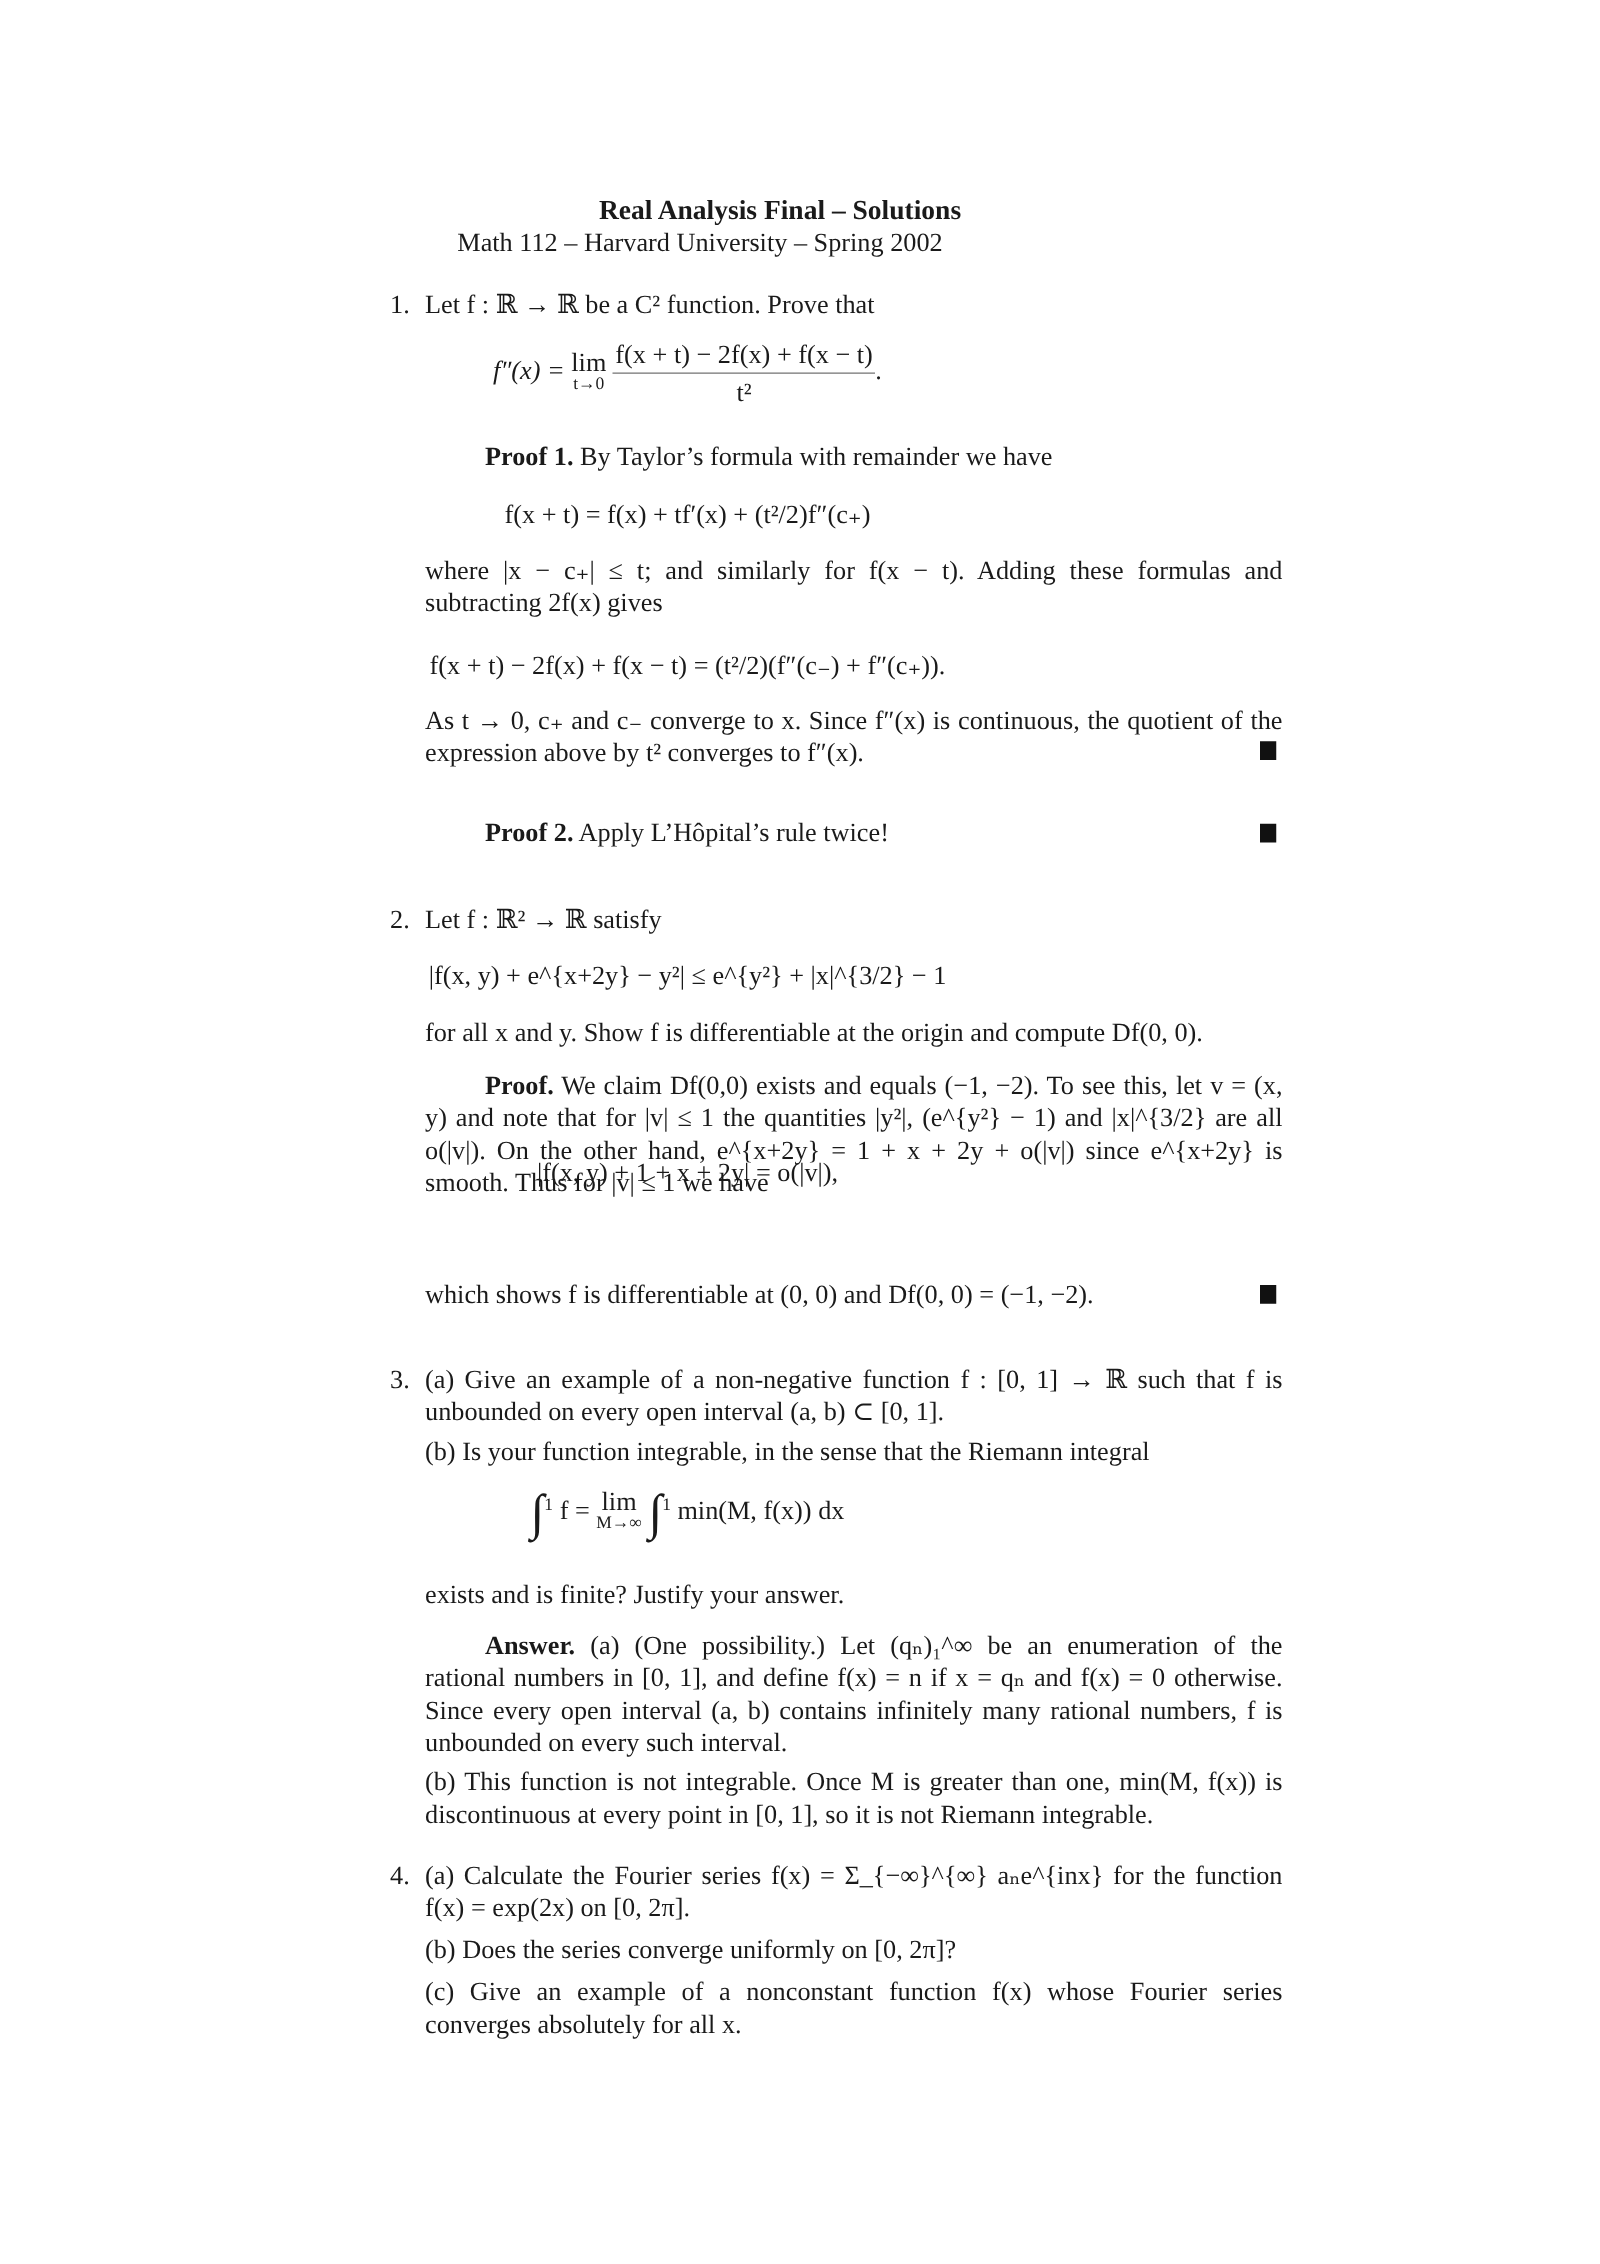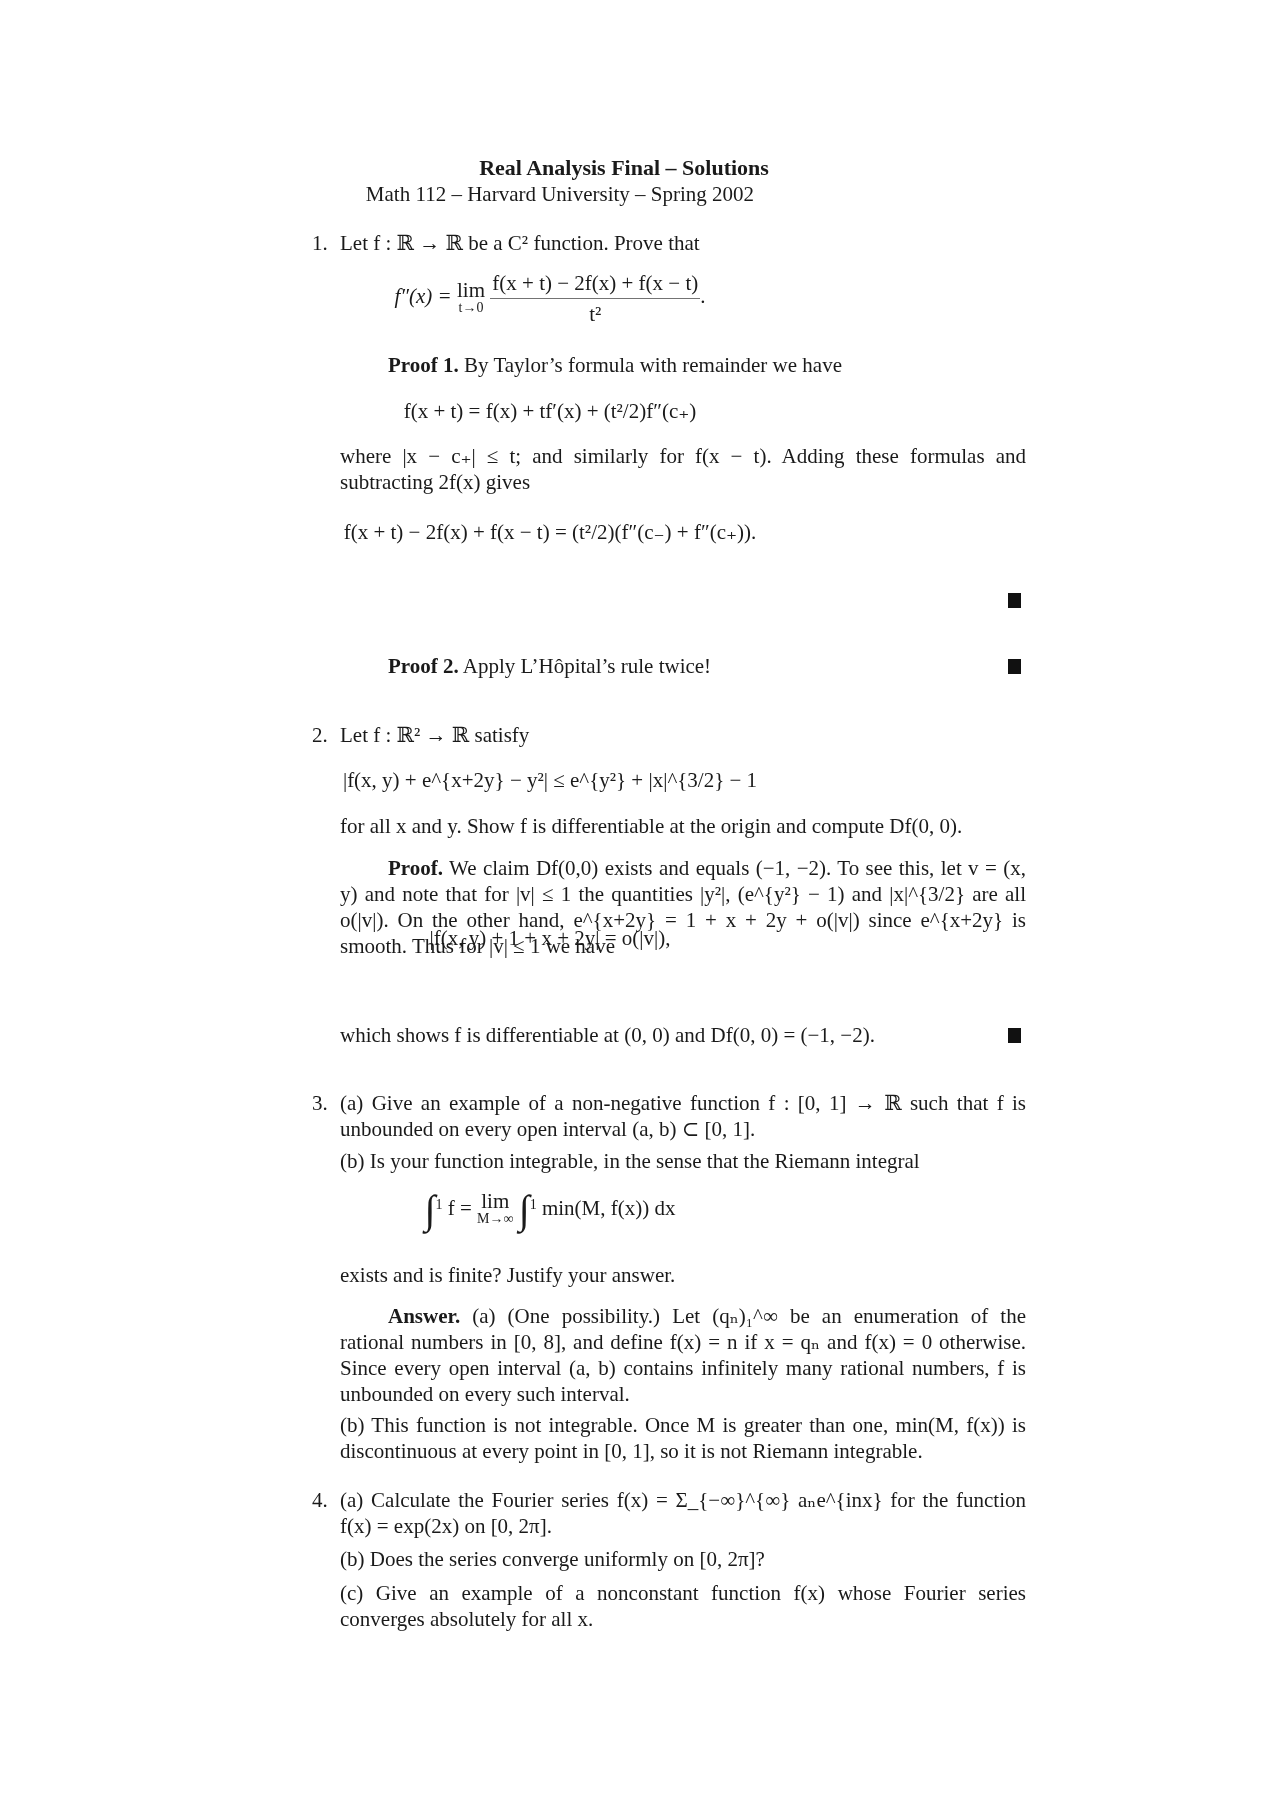--- a/index.html
+++ b/index.html
@@ -37,20 +37,21 @@
   <div class="disp" style="top:270px">
     <span style="font-style:italic">f″(x) = </span>
     <span class="lim"><span>lim</span><span class="sub">t→0</span></span>
     <span class="frac"><span class="n">f(x + t) − 2f(x) + f(x − t)</span><span class="d">t²</span></span><span>.</span>
   </div>
 
   <div class="blk" style="top:352px"><span class="b">Proof 1.</span> <span>By Taylor’s formula with remainder we have</span></div>
   <div class="disp" style="top:398px">f(x + t) = f(x) + tf′(x) + (t²/2)f″(c₊)</div>
   <div class="blk j" style="top:443px">where |x − c₊| ≤ t; and similarly for f(x − t). Adding these formulas and subtracting 2f(x) gives</div>
   <div class="disp" style="top:519px">f(x + t) − 2f(x) + f(x − t) = (t²/2)(f″(c₋) + f″(c₊)).</div>
+  <div class="blk j" style="top:563px">As t → 0, c₊ and c₋ converge to x. Since f″(x) is continuous, the quotient of the expression above by t² converges to f″(x).</div>
   <div class="qed" style="top:593px"></div>
 
   <div class="blk" style="top:653px"><span class="b">Proof 2.</span> <span>Apply L’Hôpital’s rule twice!</span></div>
   <div class="qed" style="top:659px"></div>
 
   <div class="num" style="top:722px">2.</div>
   <div class="blk" style="top:722px">Let f : ℝ² → ℝ satisfy</div>
   <div class="disp" style="top:767px">|f(x, y) + e^{x+2y} − y²| ≤ e^{y²} + |x|^{3/2} − 1</div>
   <div class="blk" style="top:813px">for all x and y. Show f is differentiable at the origin and compute Df(0, 0).</div>
   <div class="blk j" style="top:855px"><span class="b">Proof.</span> <span>We claim Df(0,0) exists and equals (−1, −2). To see this, let v = (x, y) and note that for |v| ≤ 1 the quantities |y²|, (e^{y²} − 1) and |x|^{3/2} are all o(|v|). On the other hand, e^{x+2y} = 1 + x + 2y + o(|v|) since e^{x+2y} is smooth. Thus for |v| ≤ 1 we have</span></div>
@@ -62,21 +63,21 @@
   <div class="blk j" style="top:1090px">(a) Give an example of a non-negative function f : [0, 1] → ℝ such that f is unbounded on every open interval (a, b) ⊂ [0, 1].</div>
   <div class="blk" style="top:1148px">(b) Is your function integrable, in the sense that the Riemann integral</div>
   <div class="disp" style="top:1192px">
     <span class="int">∫</span><span style="font-size:14px;vertical-align:top">1</span>
     <span>f =</span>
     <span class="lim"><span>lim</span><span class="sub">M→∞</span></span>
     <span class="int">∫</span><span style="font-size:14px;vertical-align:top">1</span>
     <span>min(M, f(x)) dx</span>
   </div>
   <div class="blk" style="top:1262px">exists and is finite? Justify your answer.</div>
-  <div class="blk j" style="top:1303px"><span class="b">Answer.</span> <span>(a) (One possibility.) Let (qₙ)₁^∞ be an enumeration of the rational numbers in [0, 8], and define f(x) = n if x = qₙ and f(x) = 0 otherwise. Since every open interval (a, b) contains infinitely many rational numbers, f is unbounded on every such interval.</span></div>
+  <div class="blk j" style="top:1303px"><span class="b">Answer.</span> <span>(a) (One possibility.) Let (qₙ)₁^∞ be an enumeration of the rational numbers in [0, 1], and define f(x) = n if x = qₙ and f(x) = 0 otherwise. Since every open interval (a, b) contains infinitely many rational numbers, f is unbounded on every such interval.</span></div>
   <div class="blk j" style="top:1412px">(b) This function is not integrable. Once M is greater than one, min(M, f(x)) is discontinuous at every point in [0, 1], so it is not Riemann integrable.</div>
 
   <div class="num" style="top:1487px">4.</div>
   <div class="blk j" style="top:1487px">(a) Calculate the Fourier series f(x) = Σ_{−∞}^{∞} aₙe^{inx} for the function f(x) = exp(2x) on [0, 2π].</div>
   <div class="blk" style="top:1546px">(b) Does the series converge uniformly on [0, 2π]?</div>
   <div class="blk j" style="top:1580px">(c) Give an example of a nonconstant function f(x) whose Fourier series converges absolutely for all x.</div>
 
 </div>
 
 </body></html>

